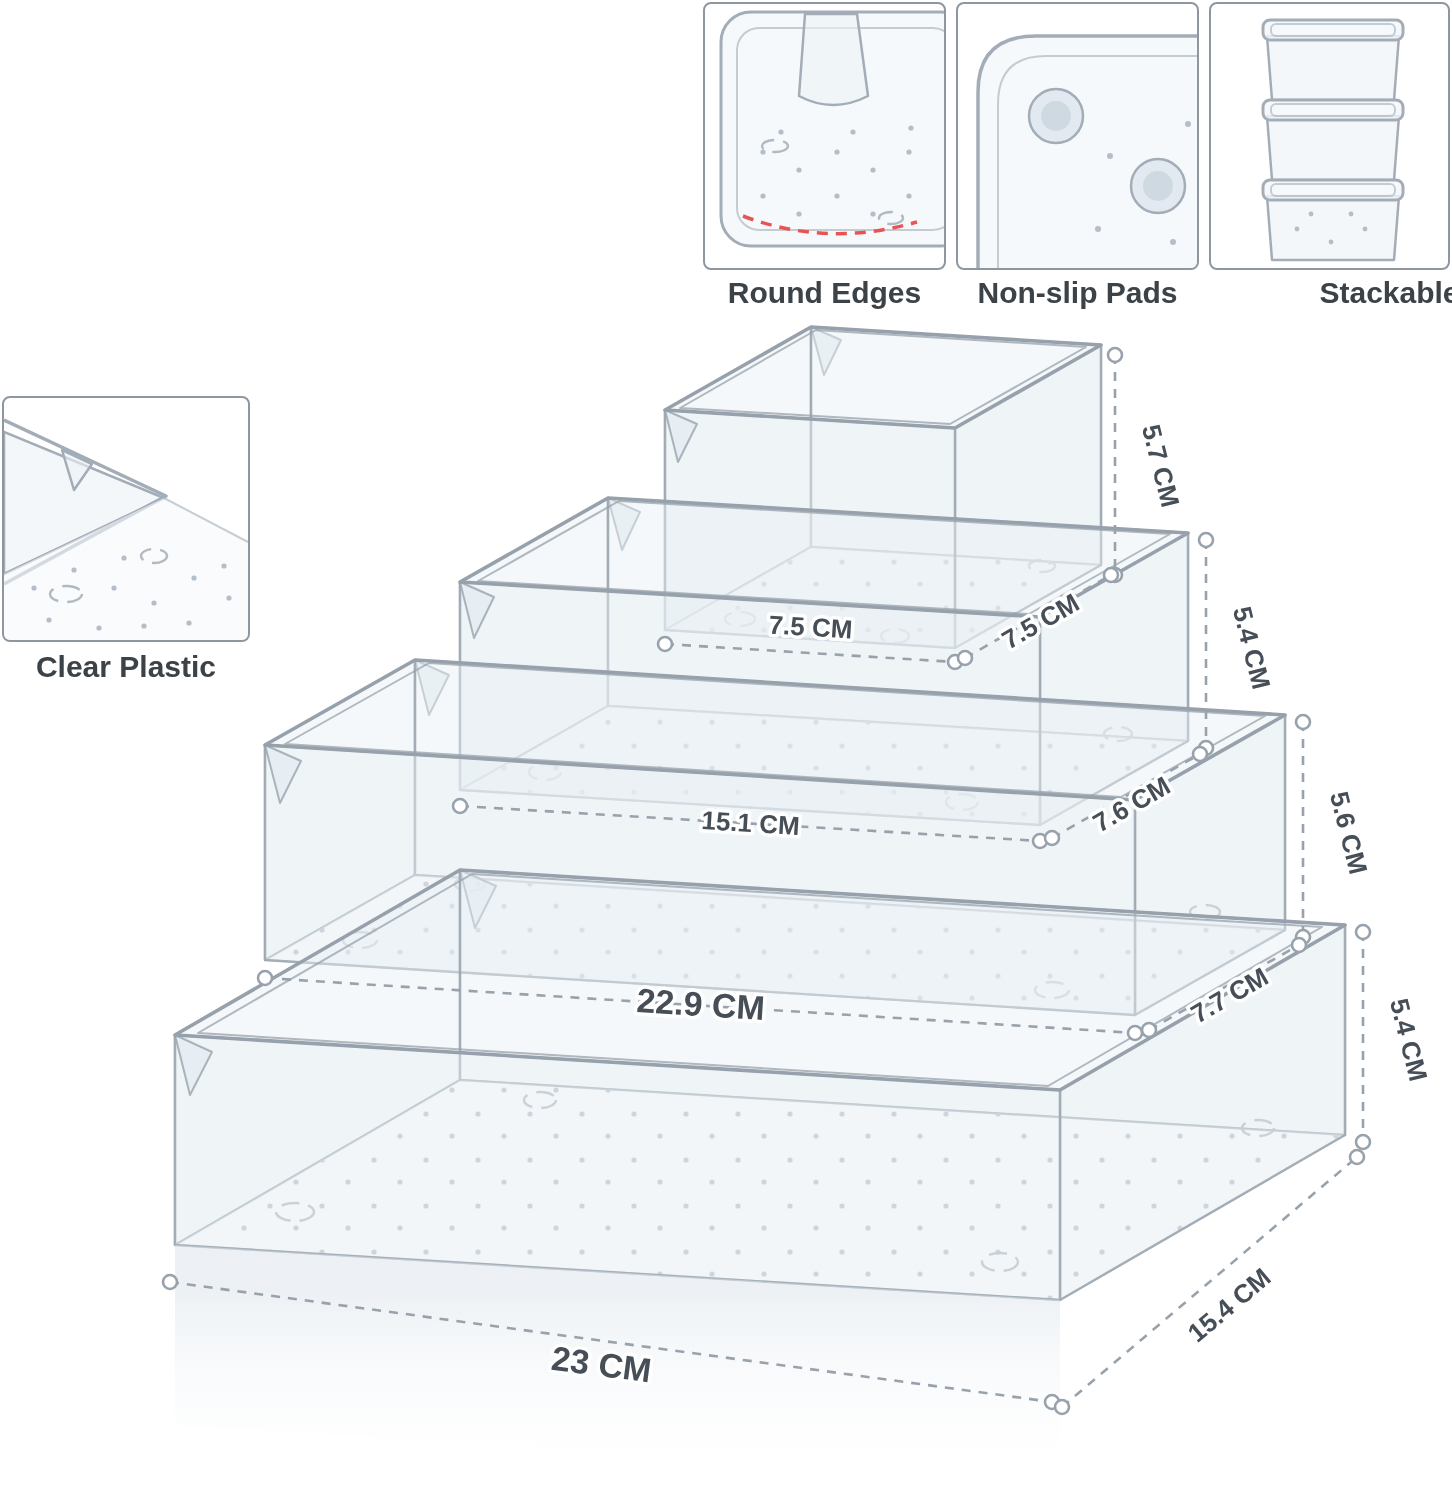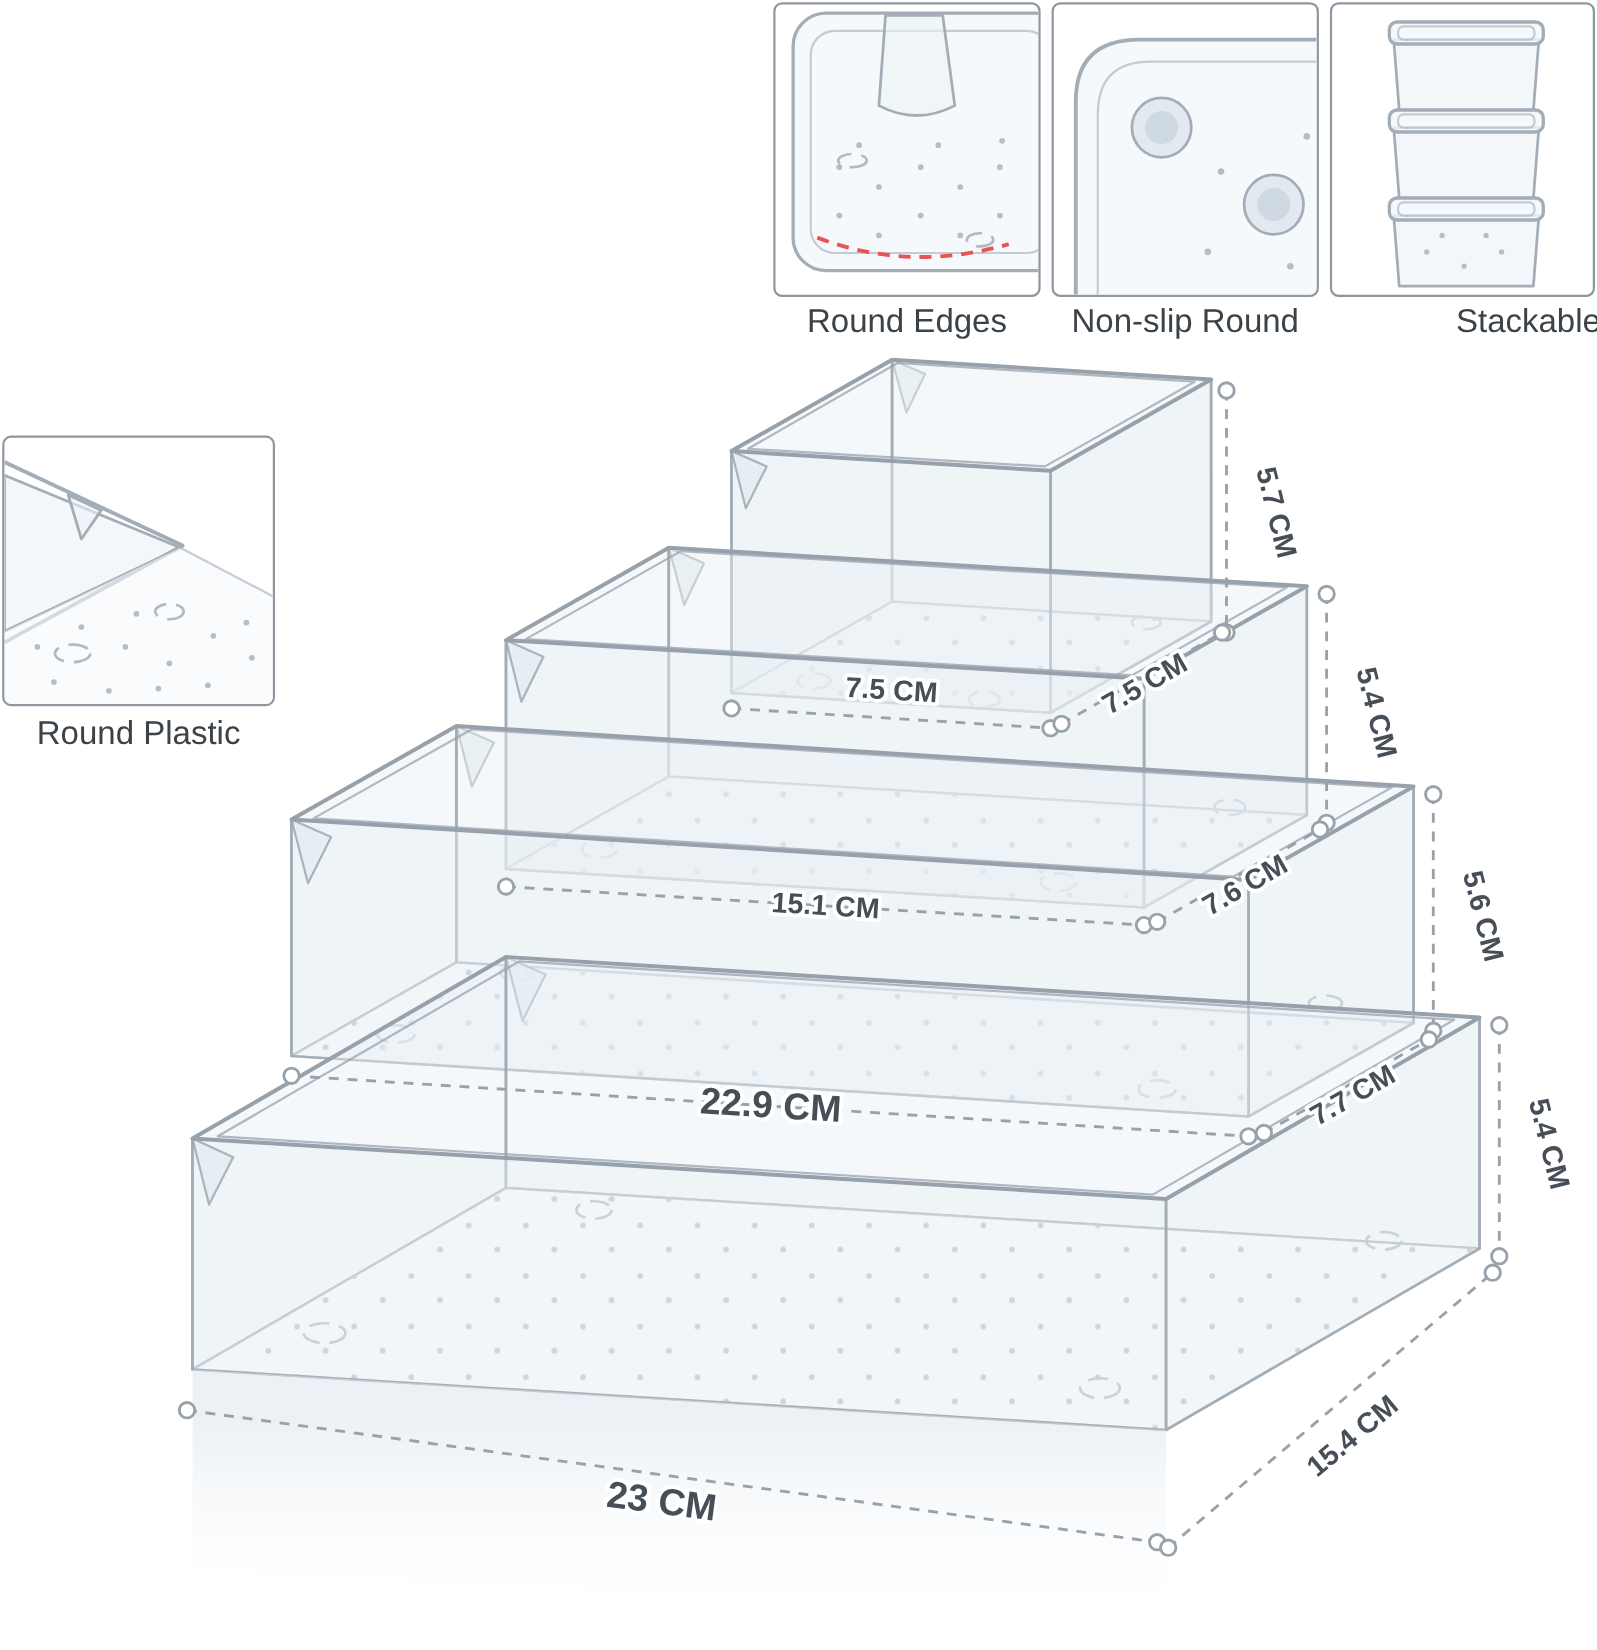--- a/index.html
+++ b/index.html
@@ -1,20 +1,20 @@
 <!DOCTYPE html>
 <html><head>
 <meta charset="utf-8">
 <style>
   html,body{margin:0;padding:0;background:#ffffff;width:1452px;height:1500px;
     font-family:"Liberation Sans",sans-serif;}
   .page{position:relative;width:1452px;height:1500px;overflow:hidden;background:#fff;}
   .thumb{position:absolute;border:2px solid #8e97a0;border-radius:8px;background:#fff;overflow:hidden;box-sizing:border-box;}
   .thumb svg{display:block;}
-  .thumb-label{position:absolute;text-align:center;font-size:30px;font-weight:normal;color:#3b4248;}
+  .thumb-label{position:absolute;text-align:center;font-size:30px;font-weight:bold;color:#3b4248;}
   .main-art{position:absolute;left:0;top:0;}
 
   
   .wall{fill:rgba(232,239,245,0.45);stroke:rgba(158,168,178,0.85);stroke-width:2.4;stroke-linejoin:round;}
   .floor{fill:rgba(247,250,252,0.75);stroke:rgba(158,168,178,0.7);stroke-width:2;stroke-linejoin:round;}
   .floor-dots{fill:url(#dotsMain);stroke:none;}
   .rim{fill:none;stroke:#97a1ab;stroke-width:3.6;stroke-linejoin:round;}
   .rim-inner{fill:none;stroke:rgba(151,161,171,0.75);stroke-width:2;stroke-linejoin:round;}
   .tab{fill:rgba(228,236,243,0.8);stroke:rgba(154,164,174,0.8);stroke-width:2;stroke-linejoin:round;}
   .ring{fill:none;stroke:rgba(168,178,188,0.9);stroke-width:2.4;stroke-dasharray:18 9;}
@@ -101,21 +101,21 @@
         <circle class="dot" cx="86" cy="225" r="2.4"></circle>
           <circle class="dot" cx="120" cy="238" r="2.4"></circle>
         <circle class="dot" cx="154" cy="225" r="2.4"></circle>
           <circle class="dot" cx="100" cy="210" r="2.4"></circle>
         <circle class="dot" cx="140" cy="210" r="2.4"></circle>
       </g>
     </svg>
   </div>
 
   <div class="thumb-label" style="left:703px;top:276px;width:243px">Round Edges</div>
-  <div class="thumb-label" style="left:956px;top:276px;width:243px">Non-slip Round</div>
+  <div class="thumb-label" style="left:956px;top:276px;width:243px">Non-slip Pads</div>
   <div class="thumb-label" style="left:1269px;top:276px;width:241px">Stackable</div>
 
   <div class="thumb" style="left:2px;top:396px;width:248px;height:246px">
     <svg width="244" height="242" viewBox="0 0 244 242">
       <polygon points="0,34 160,100 0,176" class="t-wall"></polygon>
       <polyline points="0,22 162,98 0,186" class="t-edge"></polyline>
       <polygon points="0,176 160,100 244,144 244,242 0,242" fill="rgba(245,249,252,0.6)" stroke="none"></polygon>
       <polyline points="160,100 244,144" class="t-line"></polyline>
       <path d="M58 52 L88 66 L70 92 Z" class="t-wall"></path>
       <ellipse cx="62" cy="196" rx="16" ry="8" class="ring"></ellipse>
@@ -129,21 +129,21 @@
           <circle class="dot" cx="225" cy="200" r="2.6"></circle>
         <circle class="dot" cx="45" cy="222" r="2.6"></circle>
           <circle class="dot" cx="95" cy="230" r="2.6"></circle>
         <circle class="dot" cx="140" cy="228" r="2.6"></circle>
           <circle class="dot" cx="185" cy="225" r="2.6"></circle>
         <circle class="dot" cx="220" cy="168" r="2.6"></circle>
           <circle class="dot" cx="120" cy="160" r="2.6"></circle>
       </g>
     </svg>
   </div>
-  <div class="thumb-label" style="left:0px;top:650px;width:252px">Round Plastic</div>
+  <div class="thumb-label" style="left:0px;top:650px;width:252px">Clear Plastic</div>
 
   <svg class="main-art" width="1452" height="1500" viewBox="0 0 1452 1500">
     <defs>
       <pattern id="dotsMain" width="52" height="46" patternUnits="userSpaceOnUse">
         <circle cx="10" cy="10" r="2.6" fill="#b6c0ca"></circle>
         <circle cx="36" cy="32" r="2.6" fill="#b6c0ca"></circle>
       </pattern>
       <linearGradient id="fadeRefl" x1="0" y1="1290" x2="0" y2="1485" gradientUnits="userSpaceOnUse">
         <stop offset="0" stop-color="#dde5ec" stop-opacity="0.55"></stop>
         <stop offset="1" stop-color="#ffffff" stop-opacity="0"></stop>

